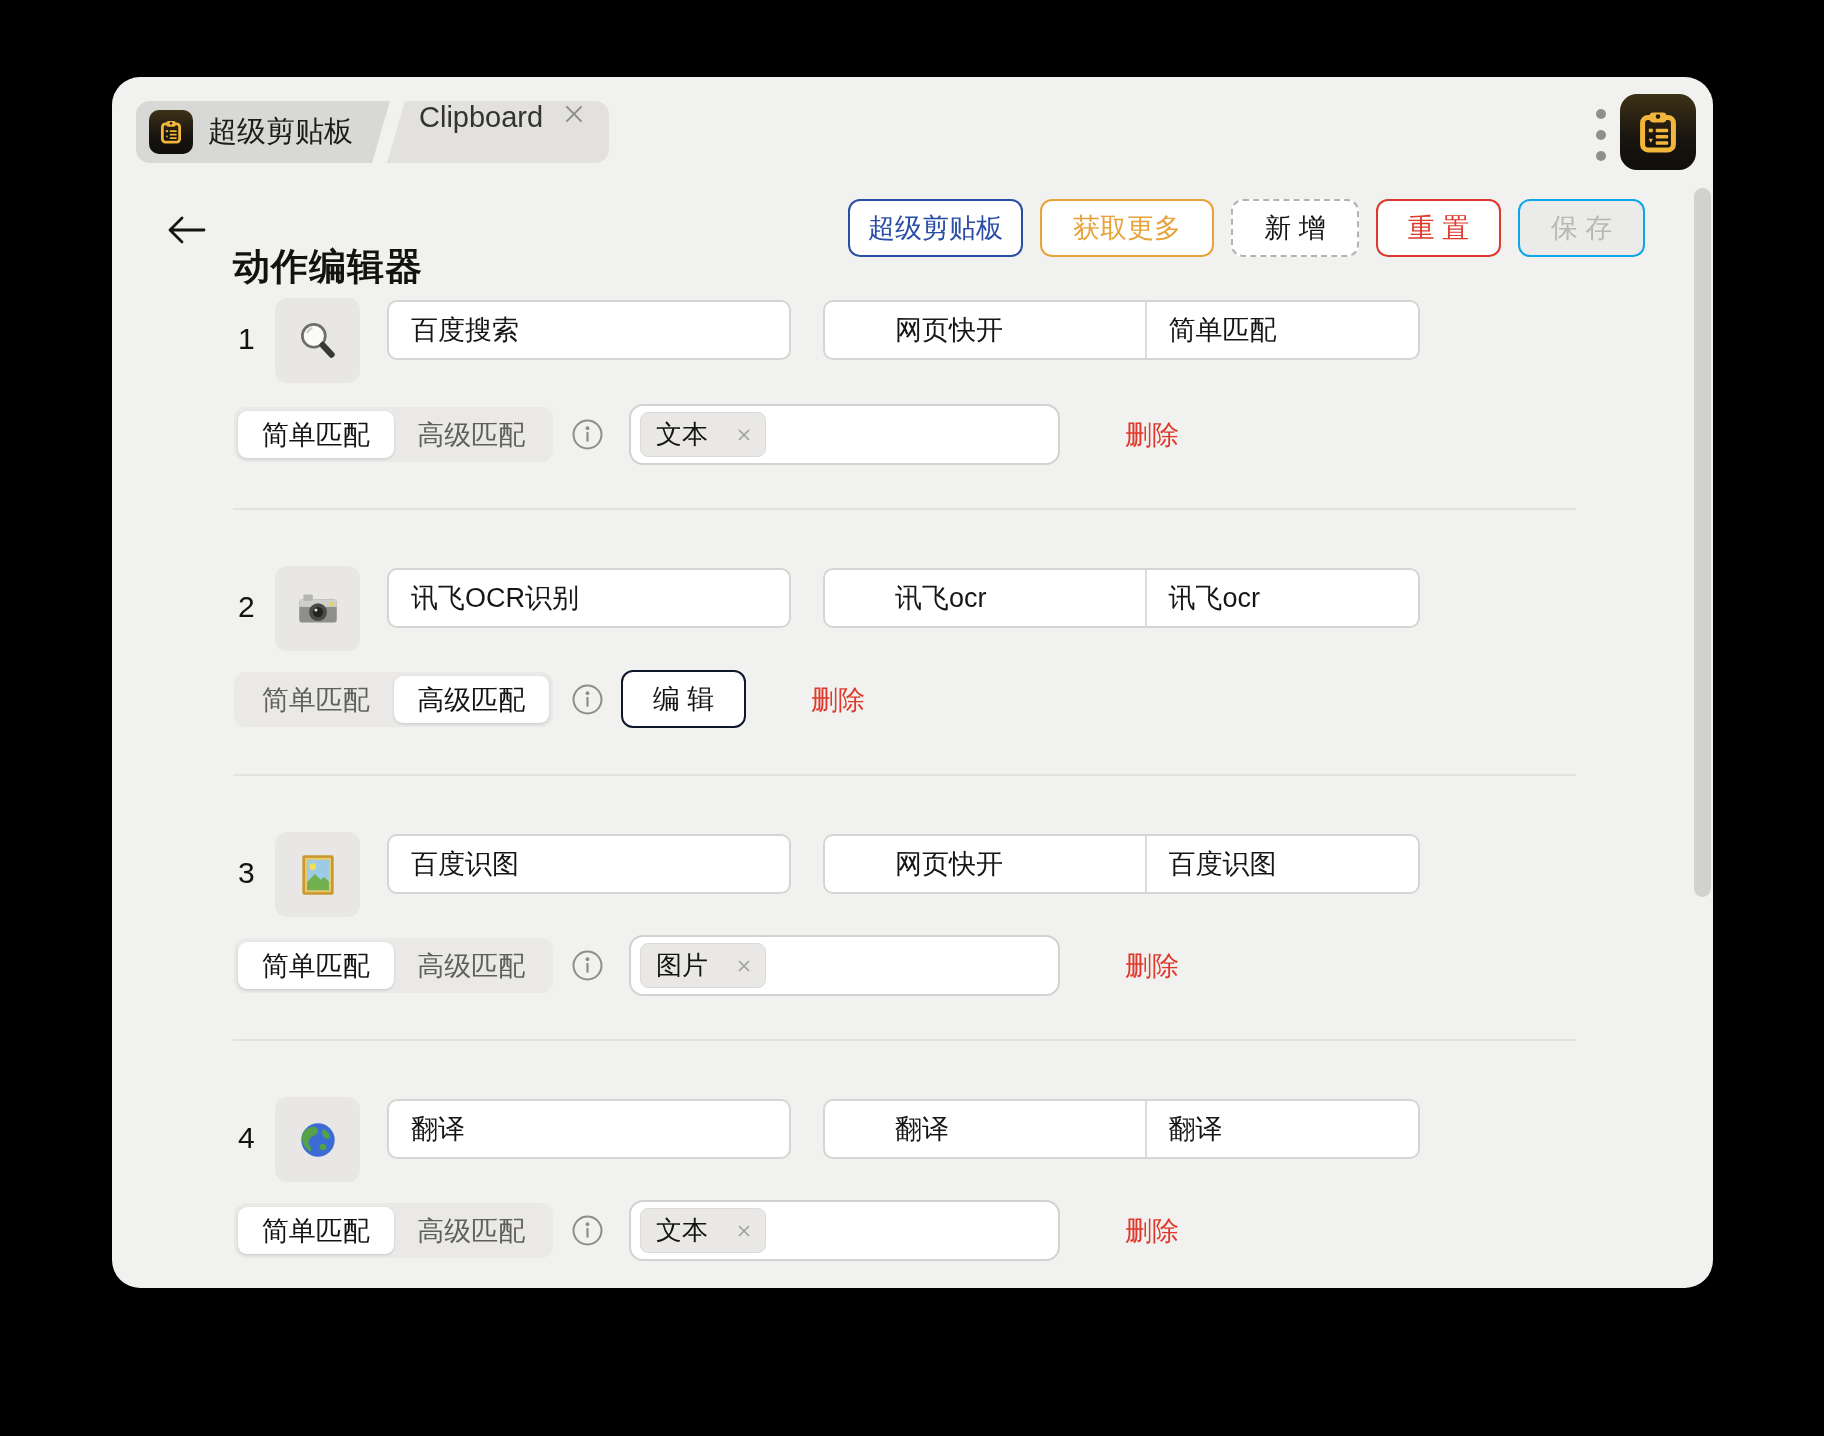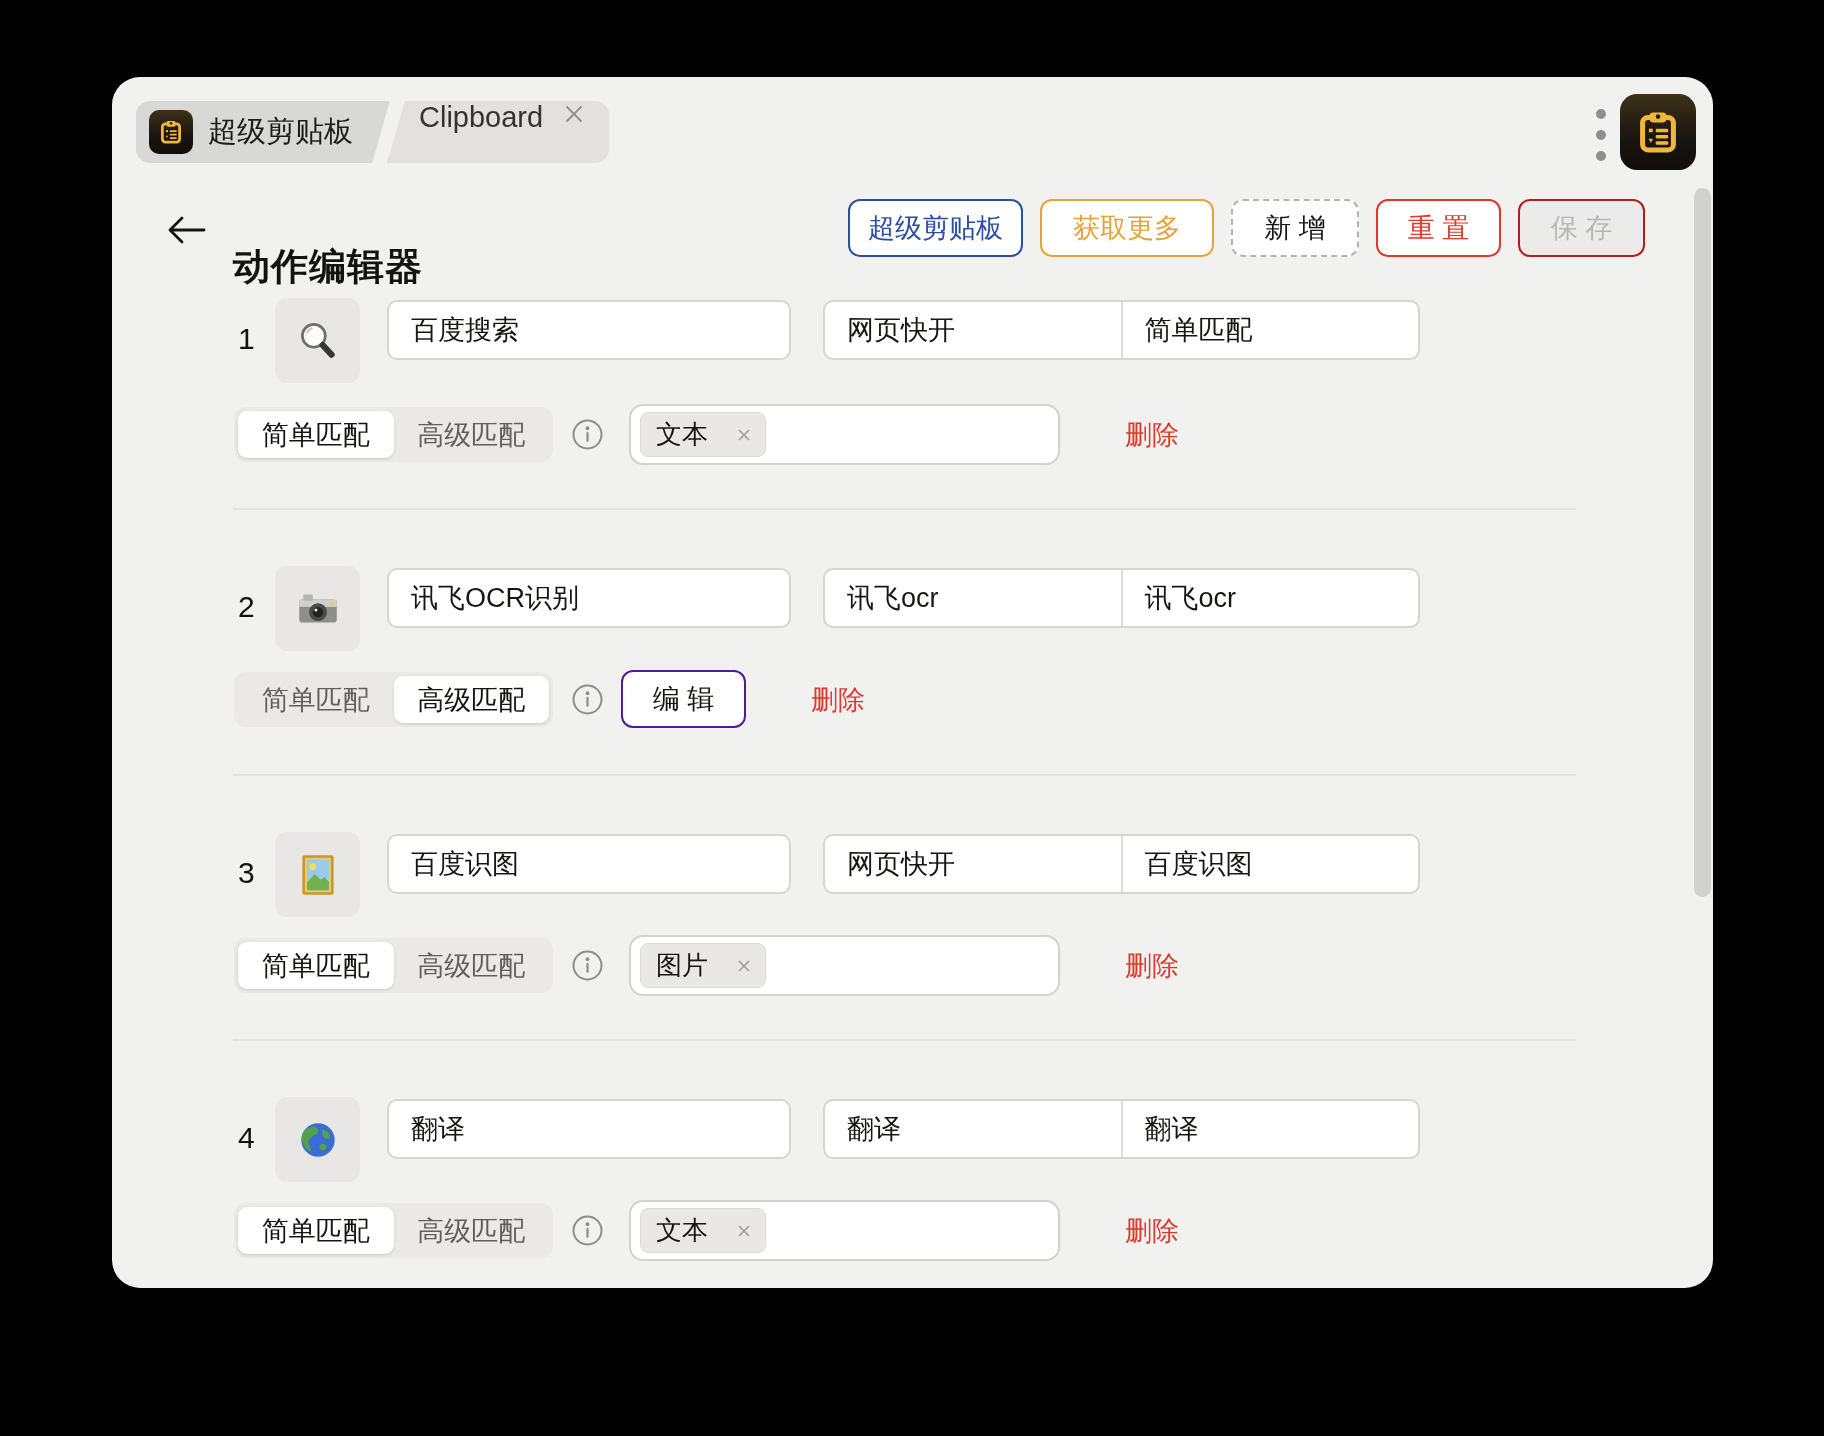--- a/index.html
+++ b/index.html
@@ -29,48 +29,48 @@
 
   
   .back { position:absolute; left:52px; top:135px; width:44px; height:36px; cursor:pointer; }
   .page-title { position:absolute; left:121px; top:129px; font-size:37px; font-weight:700; color:#121210; letter-spacing:1px;margin-top:36px; }
   .btnrow { position:absolute; top:122px; right:68px; display:flex; gap:17px; }
   .btn { height:58px; border-radius:12px; background:#fff; font-size:27px; display:flex; align-items:center; justify-content:center; cursor:pointer; font-family:"Liberation Sans", sans-serif; }
   .btn-blue   { width:175px; border:2px solid #2a4da6; color:#2a4da6; }
   .btn-orange { width:174px; border:2px solid #e7a23a; color:#e7a23a; }
   .btn-dash   { width:128px; border:2px dashed #b3b3b1; color:#161616; }
   .btn-red    { width:125px; border:2px solid #df382c; color:#df382c; }
-  .btn-save   { width:127px; border:2px solid #b91c1c; color:#b7b7b5; background:#ebebe9; cursor:default; }
+  .btn-save   { width:127px; border:2px solid #0ea5e9; color:#b7b7b5; background:#ebebe9; cursor:default; }
 
   
   .line1 { position:absolute; left:126px; height:85px; width:1420px; }
   .line2 { position:absolute; left:122px; height:61px; width:1424px; }
   .t-r1l1{top:221px} .t-r1l2{top:327px}
   .t-r2l1{top:489px} .t-r2l2{top:592px}
   .t-r3l1{top:755px} .t-r3l2{top:858px}
   .t-r4l1{top:1020px} .t-r4l2{top:1123px}
   .sep { position:absolute; left:121px; width:1343px; height:2px; background:#e3e2e0; }
   .s1{top:431px} .s2{top:697px} .s3{top:962px}
 
   .rownum { position:absolute; left:0; top:24px; font-size:30px; color:#121210; }
   .iconbox { position:absolute; left:37px; top:0; width:85px; height:85px; border-radius:12px; background:#e8e7e5; display:flex; align-items:center; justify-content:center; }
   .input { position:absolute; top:2px; height:60px; background:#fff; border:2px solid #d5d5d3; border-radius:10px; display:flex; align-items:center; padding-left:22px; font-size:27px; color:#161614; }
   .in-name { left:149px; width:404px; }
-  .in-pair { position:absolute; left:585px; top:2px; width:597px; height:60px; background:#fff; border:2px solid #d5d5d3; border-radius:10px; display:flex; }
+  .in-pair { position:absolute; left:585px; top:2px; width:597px; height:60px; background:#fff; border:2px solid #d5d5d3; border-radius:10px; display:flex;padding-left:48px; }
   .in-half { flex:1; display:flex; align-items:center; padding-left:22px; font-size:27px; color:#161614; }
   .in-half + .in-half { border-left:2px solid #dcdcda; }
 
   .seg { position:absolute; left:0; top:3px; width:319px; height:55px; background:#eae9e7; border-radius:12px; display:flex; padding:4px; }
   .seg-item { flex:1; display:flex; align-items:center; justify-content:center; font-size:27px; color:#5f5f5d; border-radius:9px; cursor:pointer; }
   .seg-item.selected { background:#fff; color:#141412; box-shadow:0 1px 3px rgba(0,0,0,.14); }
 
   .info { position:absolute; left:337px; top:14px; width:33px; height:33px; }
   .tagbox { position:absolute; left:395px; top:0; width:431px; height:61px; background:#fff; border:2px solid #d2d2d0; border-radius:14px; display:flex; align-items:center; padding-left:9px; cursor:text; }
   .chip { height:45px; background:#e9e8e6; border:1px solid #dbdbd9; border-radius:8px; display:flex; align-items:center; gap:27px; padding:0 12px 0 15px; font-size:26px; color:#141412; }
-  .editbtn { position:absolute; left:387px; top:1px; width:125px; height:58px; background:#fff; border:2px solid #4c1d95; border-radius:12px; display:flex; align-items:center; justify-content:center; font-size:27px; color:#141412; cursor:pointer; }
+  .editbtn { position:absolute; left:387px; top:1px; width:125px; height:58px; background:#fff; border:2px solid #0f172a; border-radius:12px; display:flex; align-items:center; justify-content:center; font-size:27px; color:#141412; cursor:pointer; }
   .del { position:absolute; top:0; height:61px; display:flex; align-items:center; font-size:27px; color:#df382c; cursor:pointer; }
   .del-far { left:891px; } .del-near { left:577px; }
 </style>
 </head>
 <body>
 
 <div class="window">
 
   <div class="tabbar">
     <div class="tab-app">

